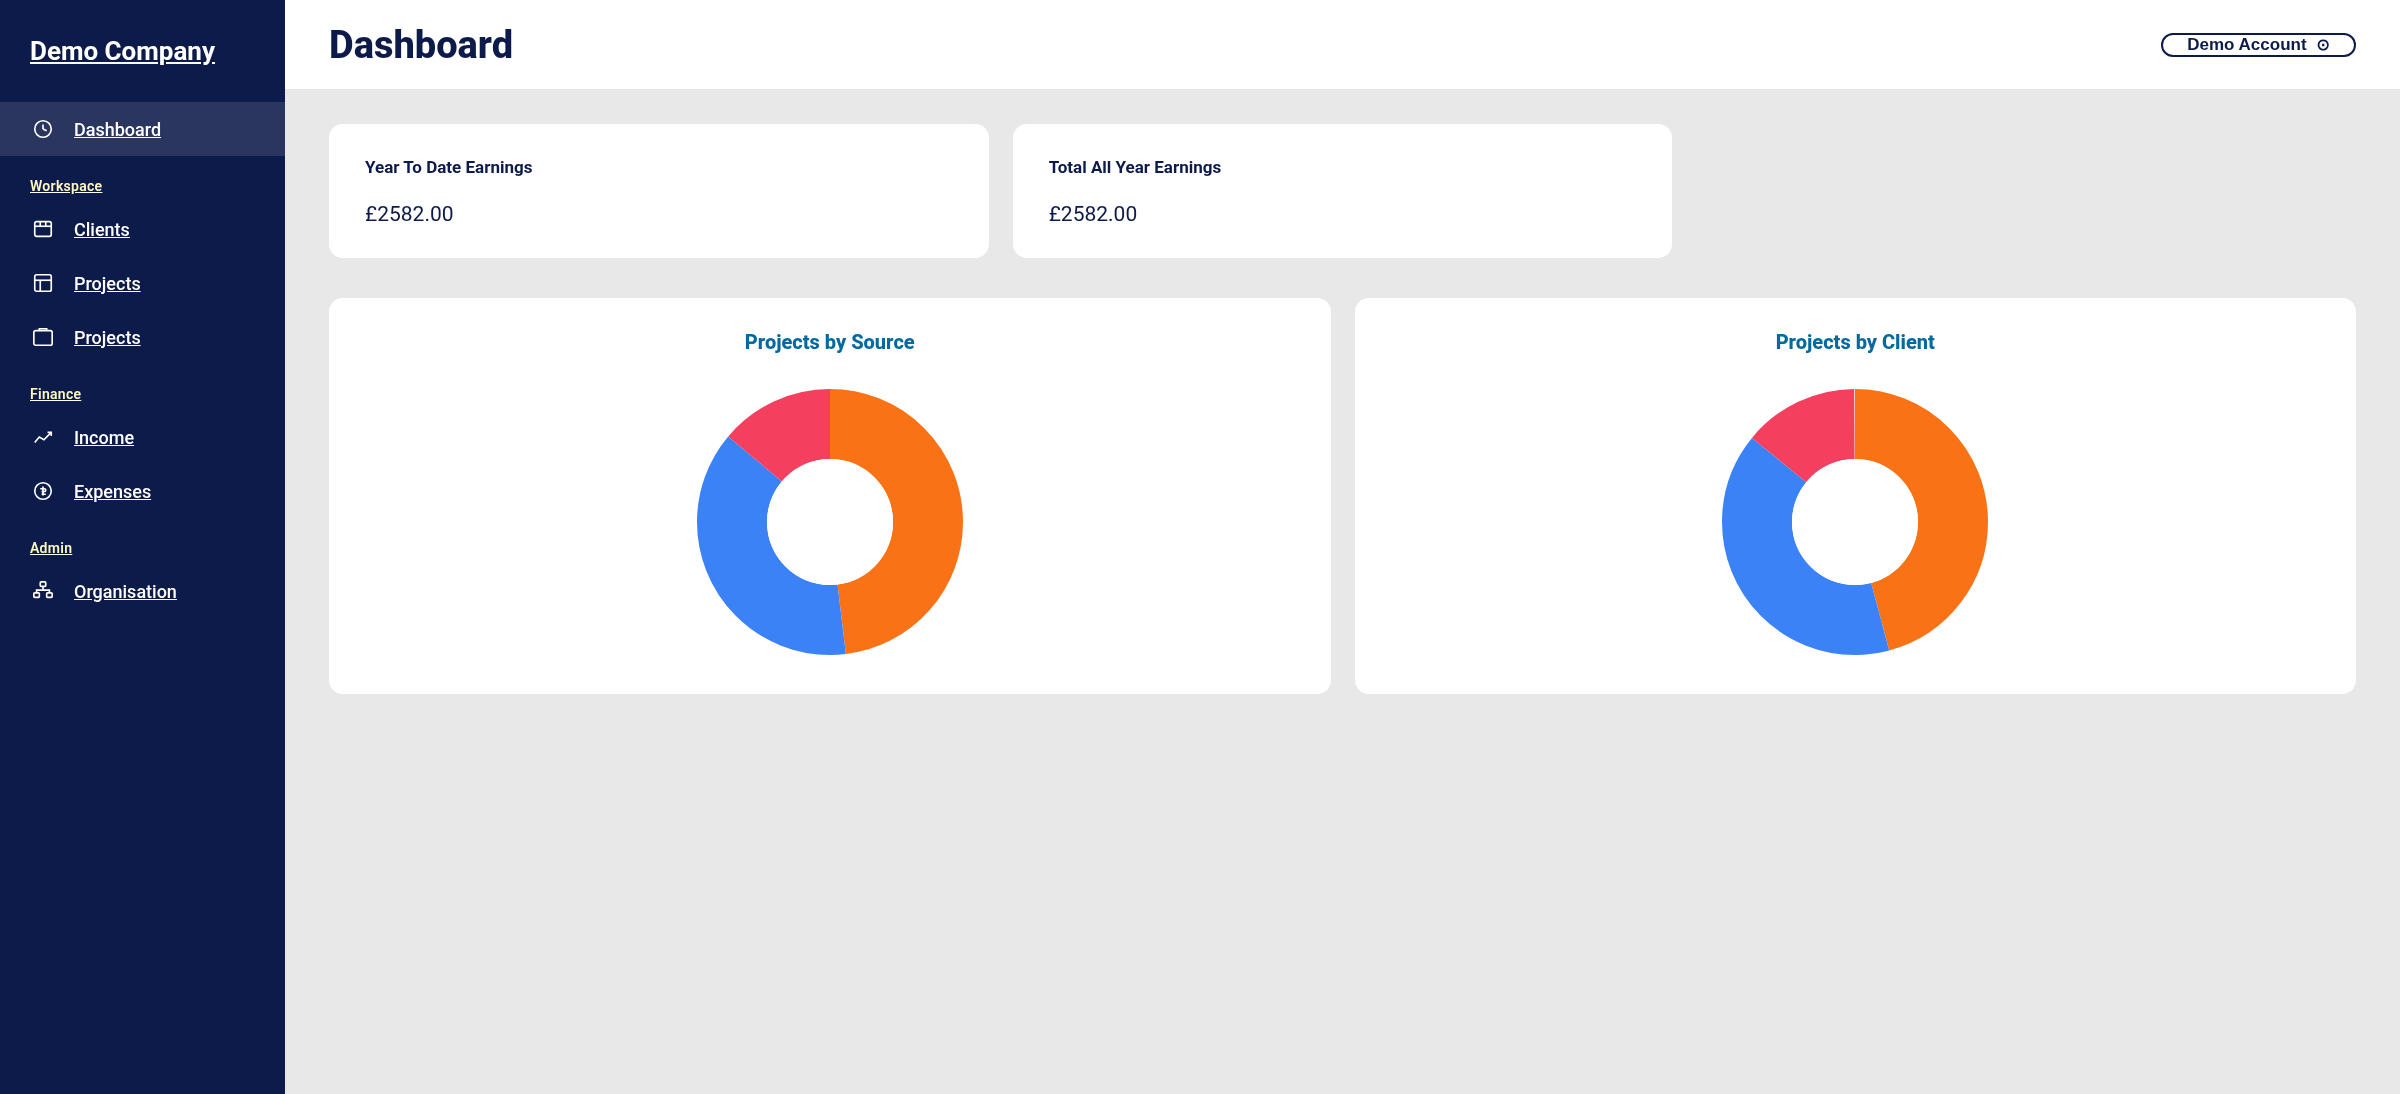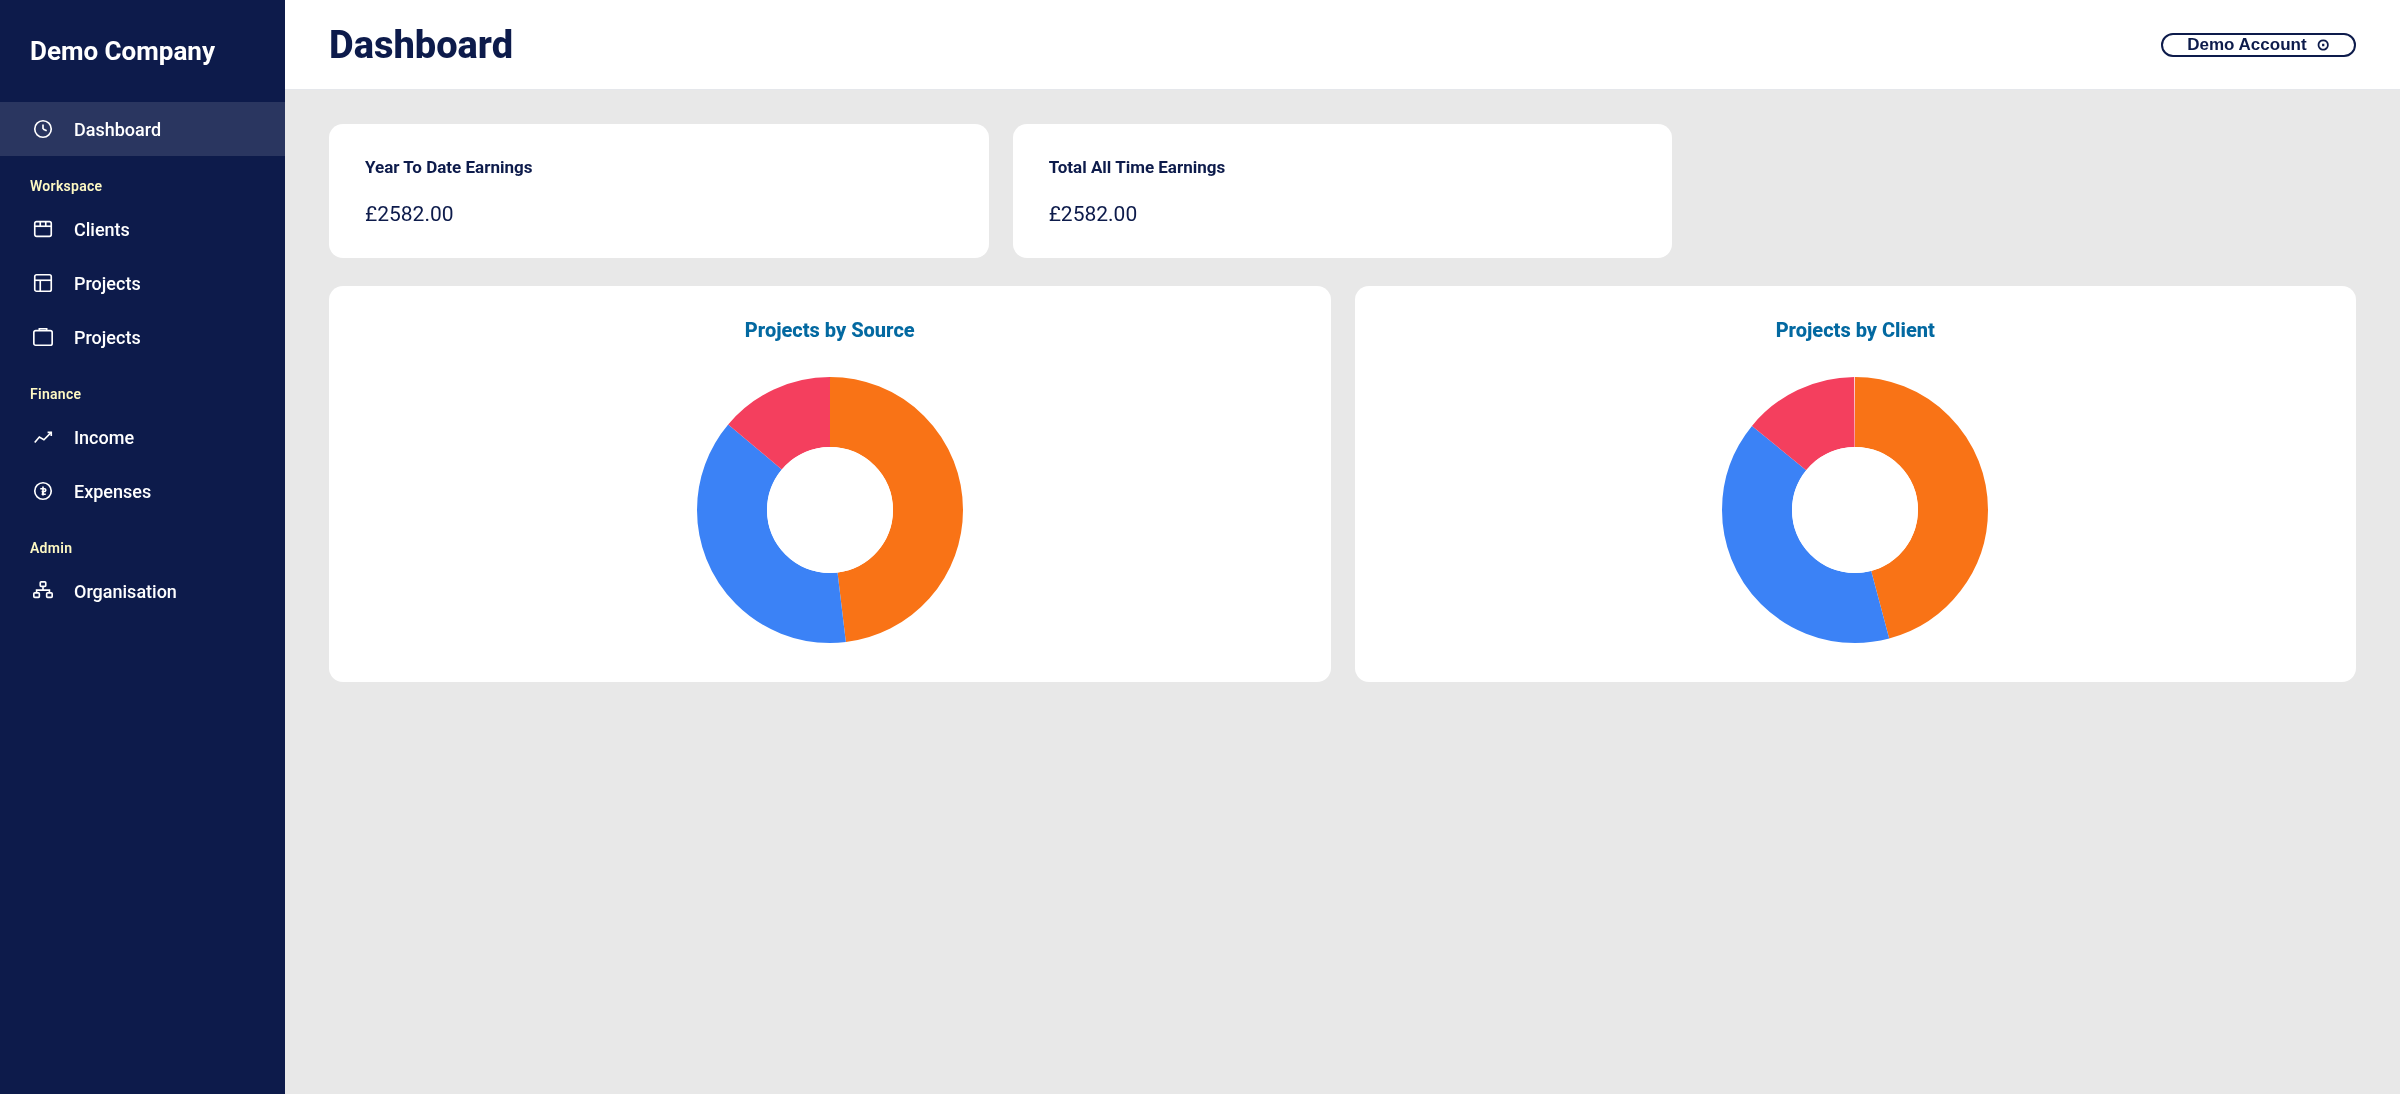--- a/index.html
+++ b/index.html
@@ -7,20 +7,21 @@
 
     
     #sidebar {
       width: 285px;
       min-width: 285px;
       background: #0d1b4b;
       color: white;
       display: flex;
       flex-direction: column;
       padding: 0;
+      text-decoration: underline;
     }
     #sidebar-logo {
       padding: 36px 30px 36px 30px;
       font-size: 26px;
       font-weight: 700;
       color: white;
       border-bottom: none;
     }
     .sidebar-section-label {
       color: #fef9c3;
@@ -92,21 +93,21 @@
       overflow-y: auto;
       padding: 34px 44px;
       background: #e8e8e8;
     }
 
     
     .stats-row {
       display: grid;
       grid-template-columns: 1fr 1fr 1fr;
       gap: 24px;
-      margin-bottom: 28px;
+      margin-bottom: 40px;
     }
     .stat-card {
       background: white;
       border-radius: 14px;
       padding: 32px 36px;
     }
     .stat-card-title {
       font-size: 17px;
       font-weight: 700;
       color: #0d1b4b;
@@ -250,21 +251,21 @@
     </button>
   </div>
 
   <div id="content">
     <div class="stats-row">
       <div class="stat-card">
         <div class="stat-card-title">Year To Date Earnings</div>
         <div class="stat-card-value">£2582.00</div>
       </div>
       <div class="stat-card">
-        <div class="stat-card-title">Total All Time Earnings</div>
+        <div class="stat-card-title">Total All Year Earnings</div>
         <div class="stat-card-value">£2582.00</div>
       </div>
     </div>
 
     <div class="charts-row">
       <div class="chart-card">
         <div class="chart-card-title">Projects by Source</div>
         <div class="donut-container">
           <svg viewBox="0 0 200 200">
 

